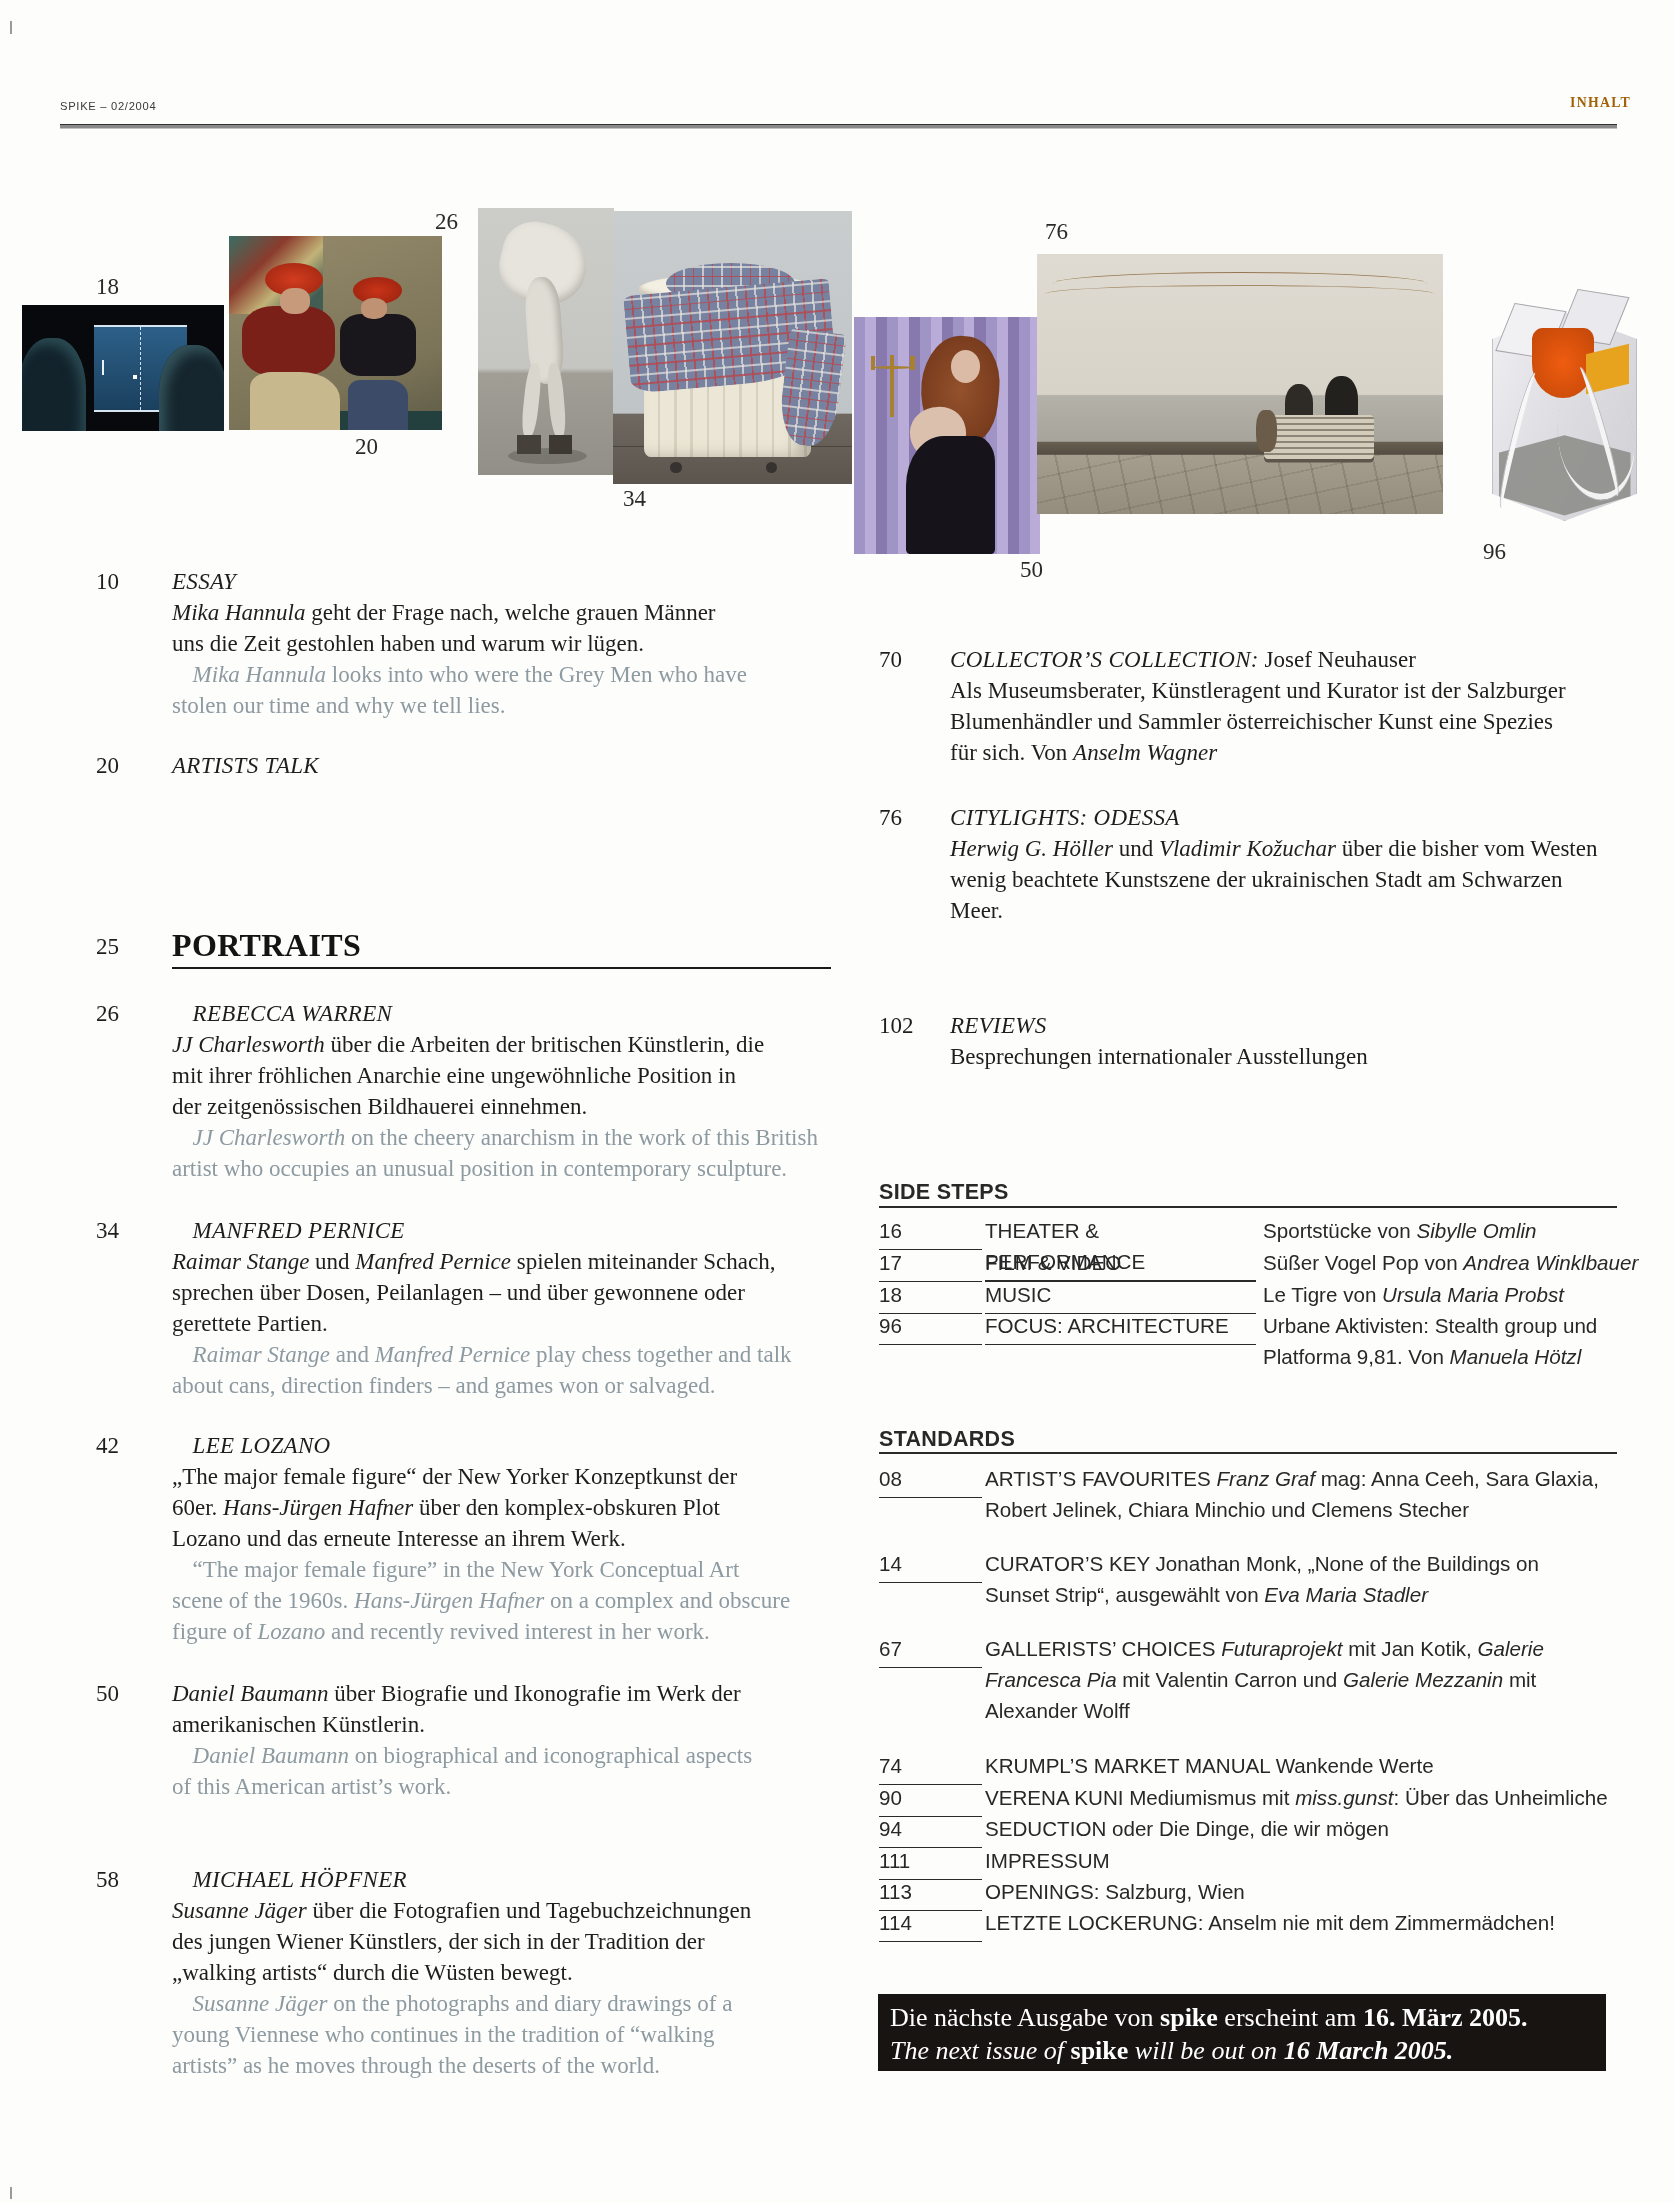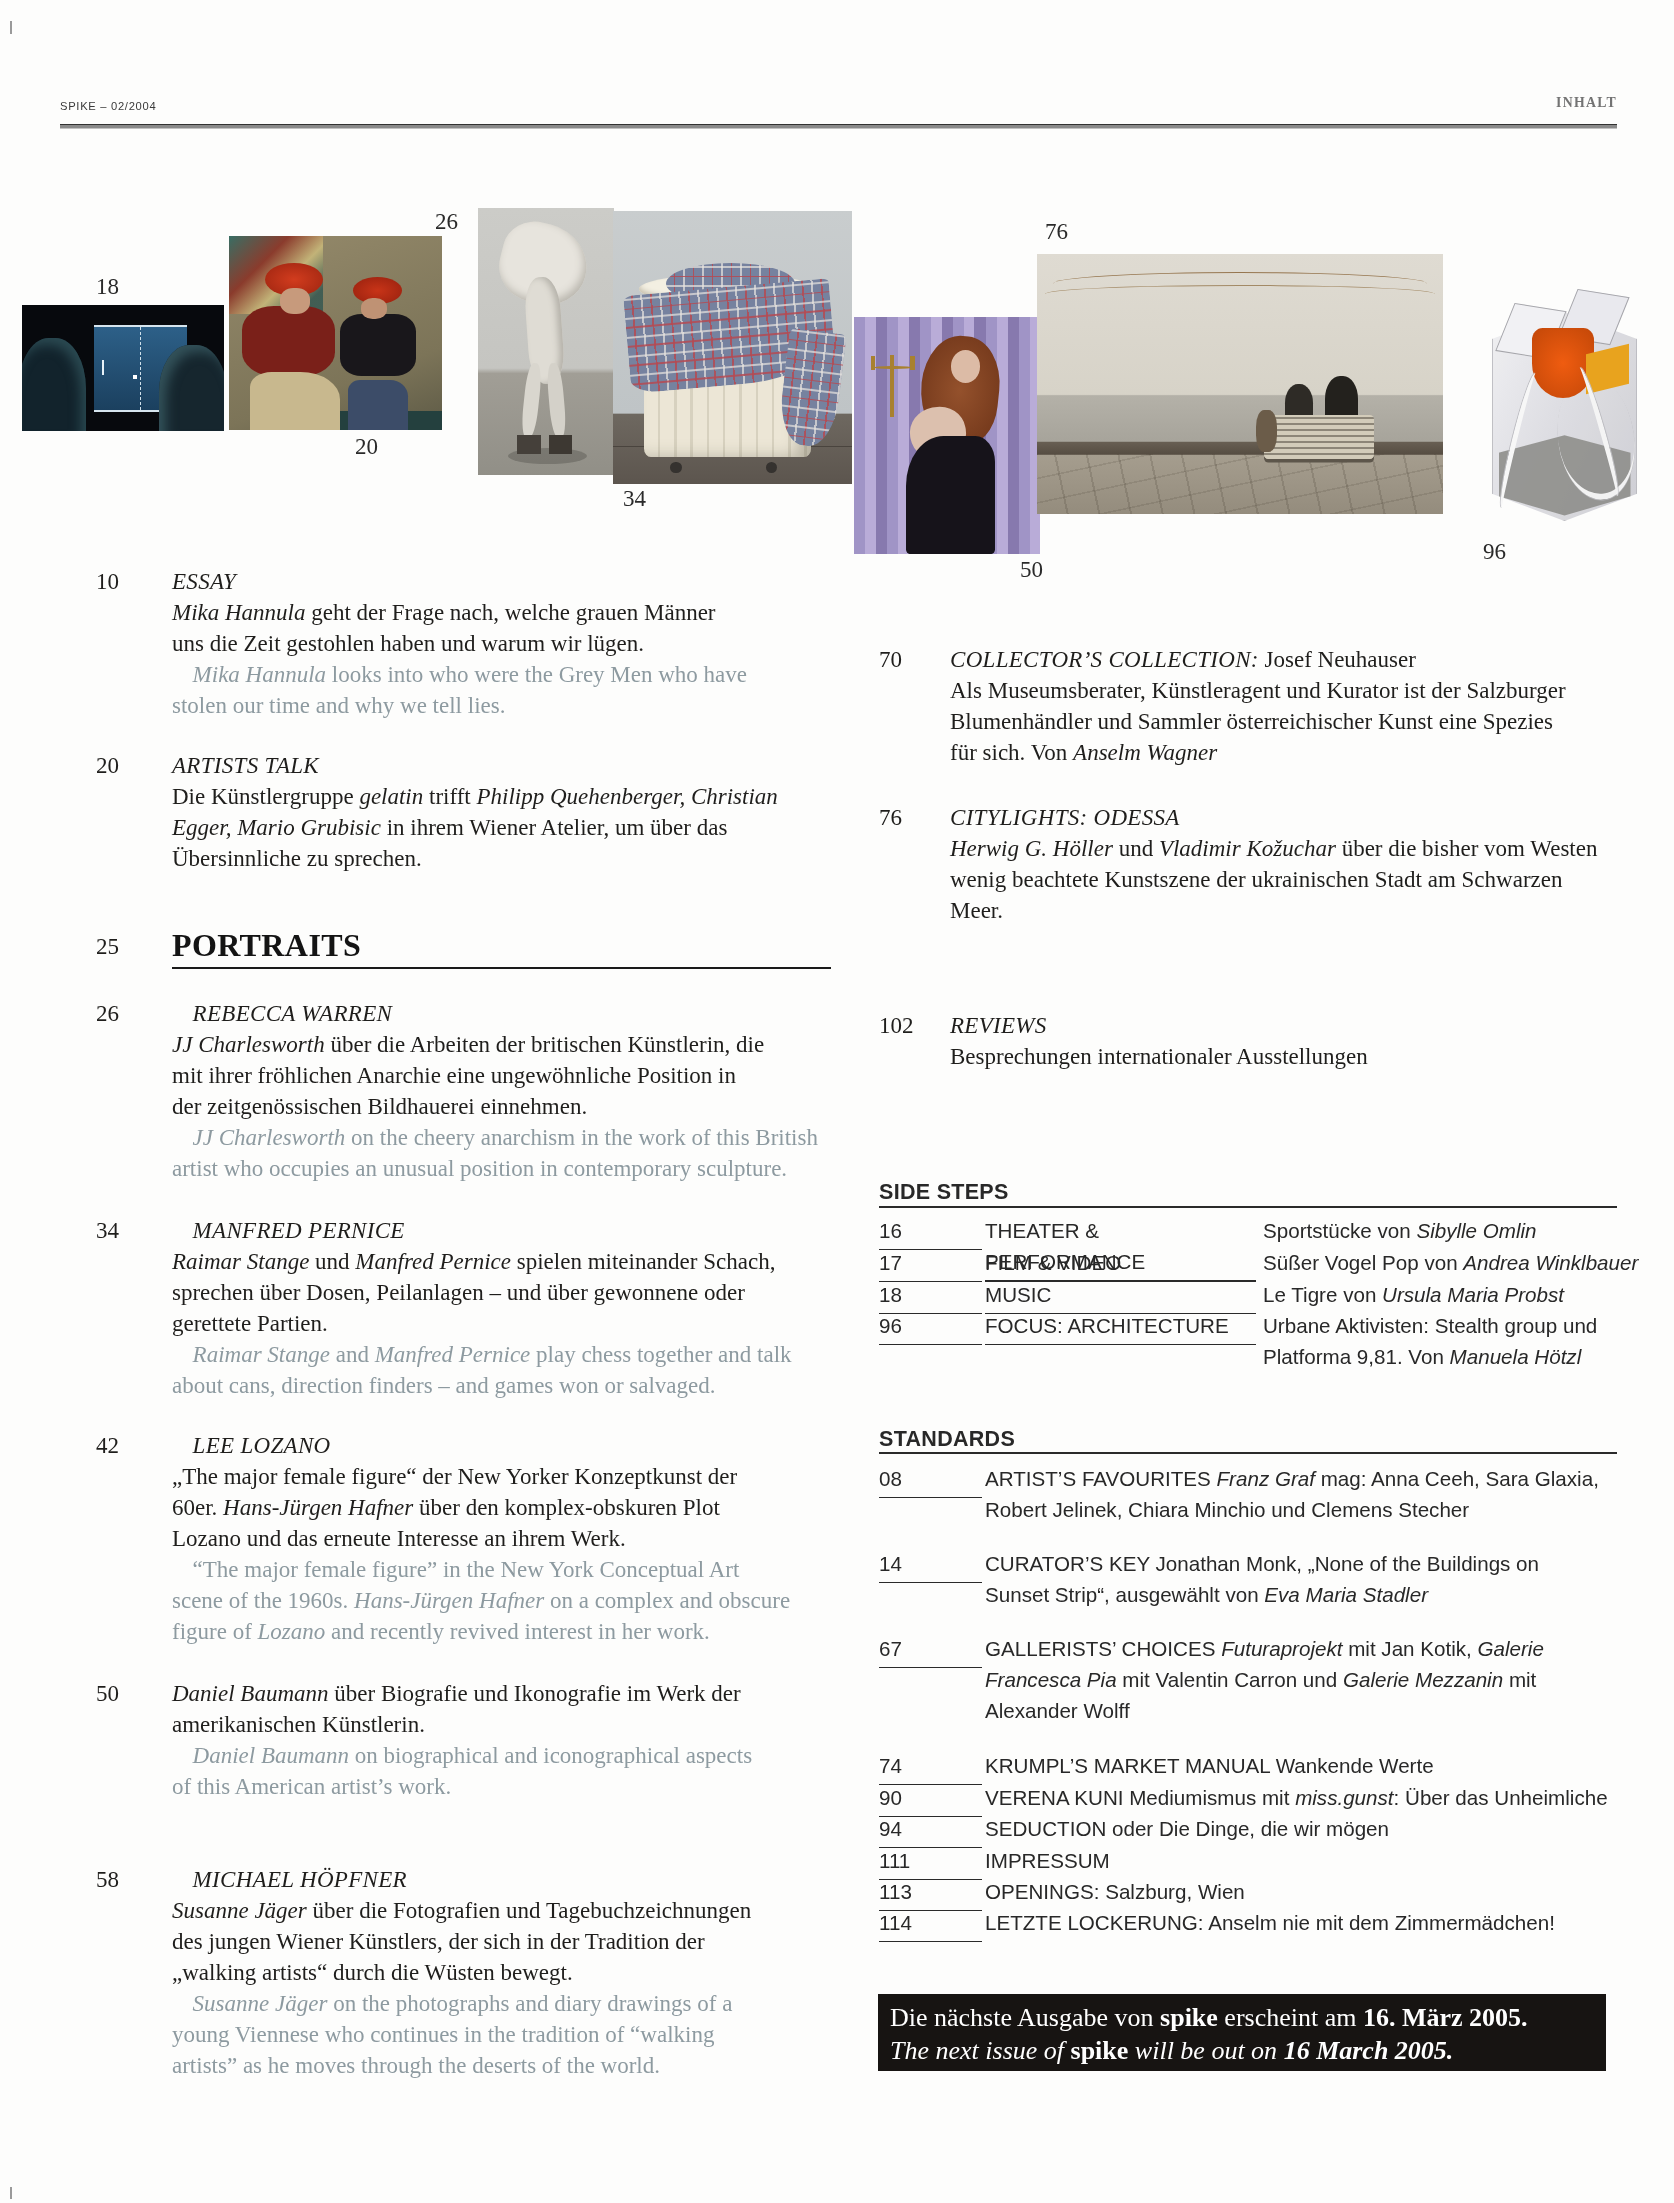--- a/index.html
+++ b/index.html
@@ -9,21 +9,21 @@
     --rule:#1a1a1a;
   }
   html,body{margin:0;padding:0;background:#e8e8e8;}
   .page{
     position:relative;width:1674px;height:2203px;background:#fdfdfc;
     font-family:"Liberation Serif",serif;color:var(--ink);overflow:hidden;
   }
   .abs{position:absolute;}
   
   .hdr-issue{left:60px;top:100px;font-family:"Liberation Sans",sans-serif;font-size:11.2px;letter-spacing:0.7px;color:#3a3a3a;}
-  .hdr-inhalt{right:57px;top:95px;font-size:13.8px;font-weight:bold;letter-spacing:1.3px;color:#737373;margin-left:36px;}
+  .hdr-inhalt{right:43px;top:95px;font-size:13.8px;font-weight:bold;letter-spacing:1.3px;color:#a16207;margin-left:36px;}
   .hdr-rule{left:60px;top:124px;width:1557px;height:2.6px;background:#8a8a8a;border-top:0.9px solid #323232;border-bottom:0.9px solid #c2c2c2;}
   .cropmark{width:1.7px;background:#9a9a9a;}
   
   .pagelabel{font-size:23px;color:#2a2a2a;line-height:23px;}
   .photo{overflow:hidden;}
   .photo *{position:absolute;}
   
   .ph-pong{background:#07090d;}
   .ph-pong .screen{left:36%;top:16%;width:46%;height:66%;background:linear-gradient(#2d6088,#1b405f);border-top:2.6px solid #d6e5ee;border-bottom:2.6px solid #d6e5ee;}
   .ph-pong .net{left:49%;top:0;width:0;height:100%;border-left:1.7px dashed #cfe0ea;}
@@ -231,21 +231,20 @@
       <div class="title"><i>ESSAY</i></div>
       <div class="de"><i>Mika Hannula</i> geht der Frage nach, welche grauen Männer<br>uns die Zeit gestohlen haben und warum wir lügen.</div>
       <div class="en"><i>Mika Hannula</i> looks into who were the Grey Men who have<br>stolen our time and why we tell lies.</div>
     </div>
   </div>
 
   <div class="entry" style="top:750px;">
     <span class="num">20</span>
     <div class="body">
       <div class="title"><i>ARTISTS TALK</i></div>
-      <div class="de">Die Künstlergruppe <i>gelatin</i> trifft <i>Philipp Quehenberger, Christian<br>Egger, Mario Grubisic</i> in ihrem Wiener Atelier, um über das<br>Übersinnliche zu sprechen.</div>
     </div>
   </div>
 
   <div class="portraits-head">
     <span class="num">25</span>
     <div class="big">PORTRAITS</div>
   </div>
   <div class="abs portraits-rule"></div>
 
   <div class="entry" style="top:998px;">

